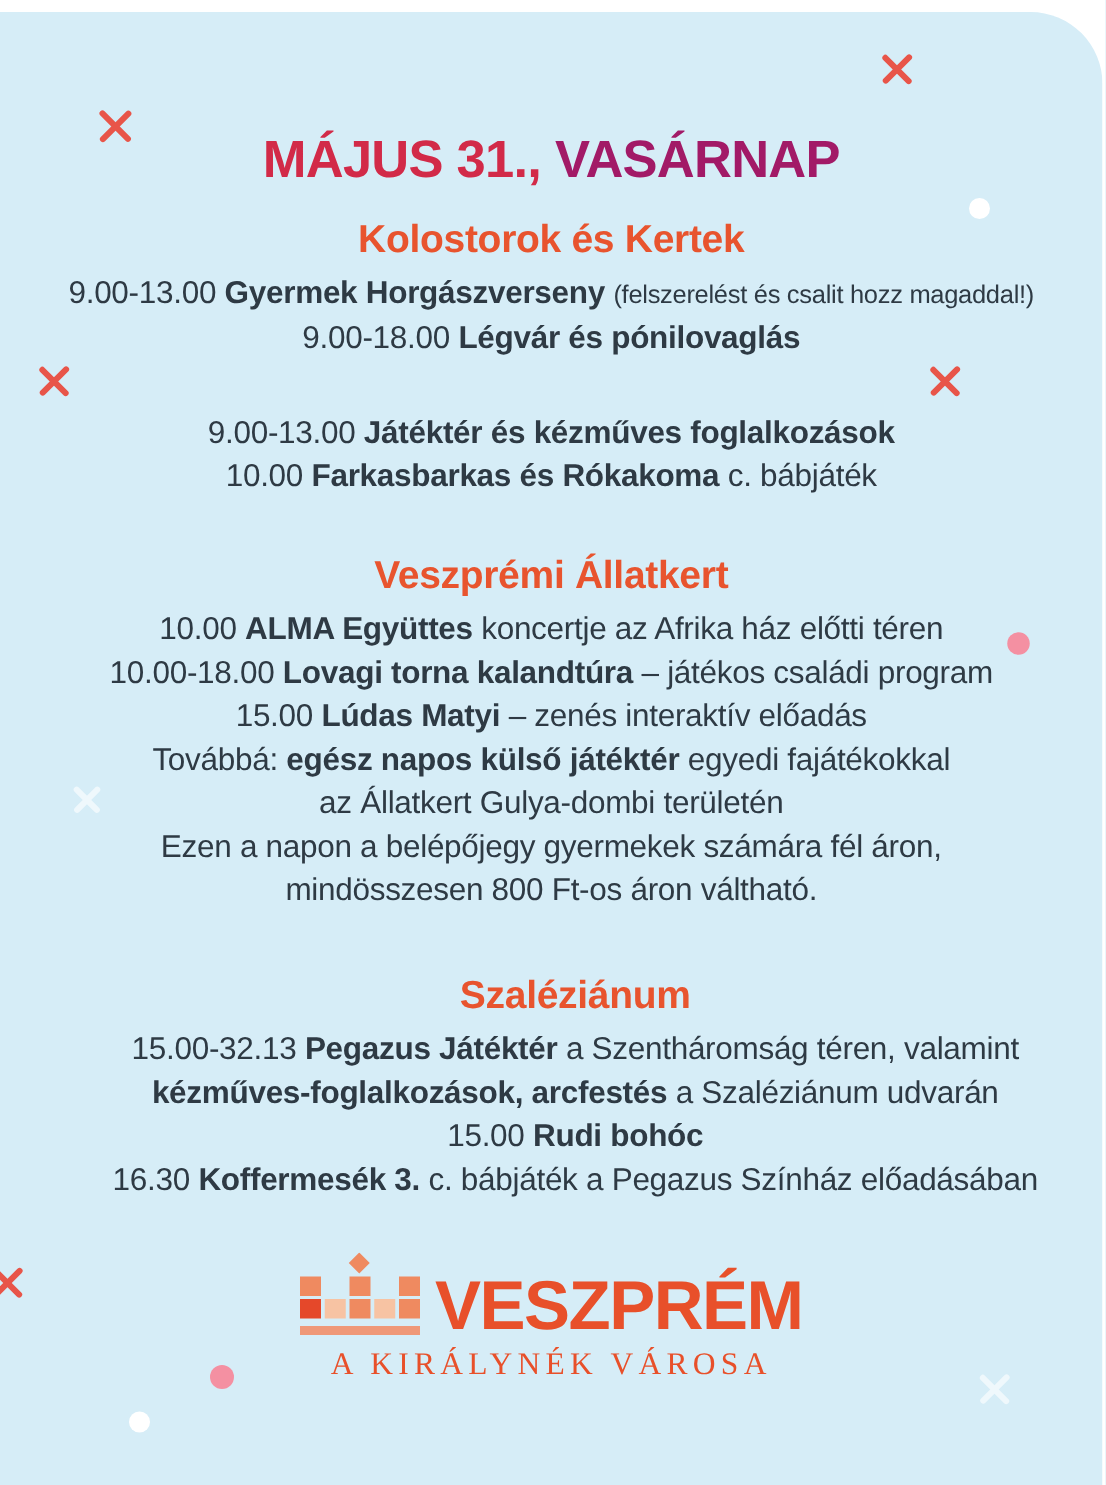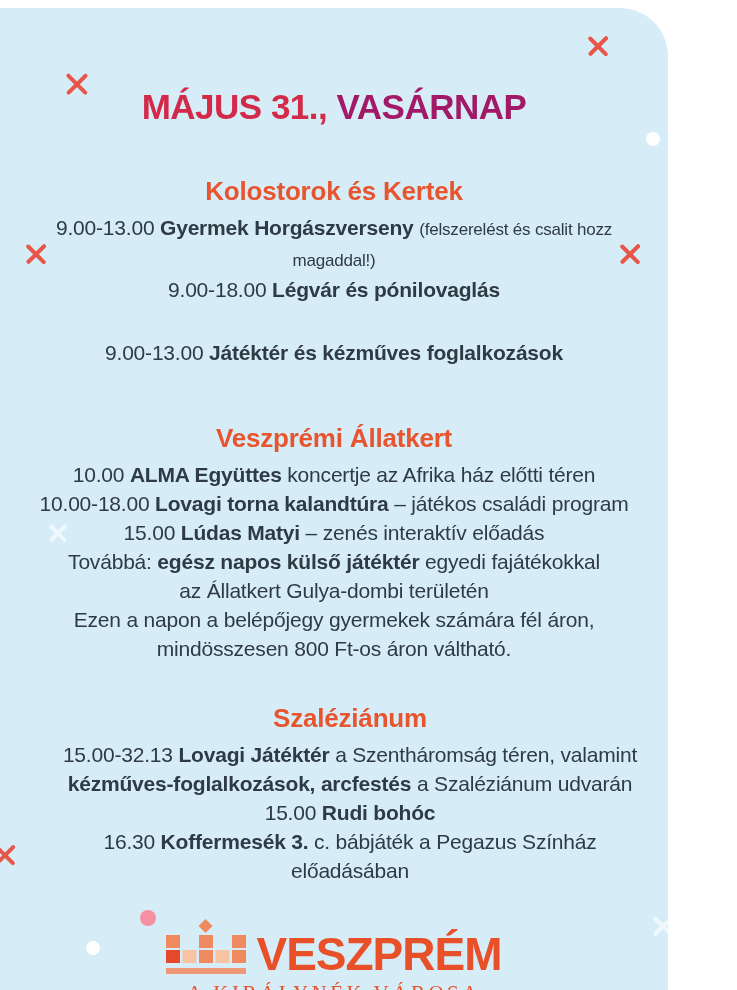--- a/index.html
+++ b/index.html
@@ -1,20 +1,20 @@
 <!DOCTYPE html>
 <html lang="hu" style="--background_panel: #d6edf7; --title_red: #d22a48; --title_purple: #a21a67; --section_header: #e8542e; --body_text: #2e3a44; --logo_orange: #e8502a; --x_red: #e85549; --dot_pink: #f490a2; --dot_white: #ffffff; --x_white: #eff8fc;"><head>
 <meta charset="utf-8">
 <style>
   html,body { margin:0; padding:0; }
   body { font-family: "Liberation Sans", "DejaVu Sans", sans-serif; }
 
   .page {
     position: relative;
-    width: 668px;
+    width: 735px;
     height: 990px;
     background: #ffffff;
     overflow: hidden;
   }
 
   .panel {
     position: absolute;
     top: 8px; left: -60px; right: 0; bottom: -60px;
     background: var(--background_panel, #d6edf7);
     border-radius: 48px;
@@ -29,23 +29,23 @@
   .title {
     margin: 86px 0 0;
     font-size: 35px;
     line-height: 42px;
     font-weight: 800;
     letter-spacing: -0.5px;
   }
   .t-red    { color: var(--title_red, #d22a48); }
   .t-purple { color: var(--title_purple, #a21a67); }
 
-  section.event-section { margin-top: 48px; }
+  section.event-section { margin-top: 16px; }
   [data-name="program-sections"] section:nth-child(2) { margin-top: 34px; }
-  [data-name="program-sections"] section:nth-child(3) { margin-top: 56px; }
+  [data-name="program-sections"] section:nth-child(3) { margin-top: 36px; }
   [data-name="program-sections"] section:nth-child(4) { margin-top: 40px; margin-left: 32px; }
 
   .section-header {
     margin: 0 0 6px;
     font-size: 26px;
     line-height: 31px;
     font-weight: 700;
     color: var(--section_header, #e8542e);
     letter-spacing: -0.2px;
   }
@@ -108,34 +108,35 @@
     <h1 class="title" data-name="page-title"><span class="t-red" data-name="title-date">MÁJUS 31., </span><span class="t-purple" data-name="title-day">VASÁRNAP</span></h1>
 
     <div data-name="program-sections">
         <section class="event-section" data-name="event-section">
           <h2 class="section-header" data-name="section-header">Kolostorok és Kertek</h2>
           <p class="event-line" data-name="event-line"><span data-name="event-text">9.00-13.00 </span><span class="b" data-name="event-title">Gyermek Horgászverseny</span><span data-name="event-text"> </span><span class="small" data-name="event-text">(felszerelést és csalit hozz magaddal!)</span></p>
           <p class="event-line" data-name="event-line"><span data-name="event-text">9.00-18.00 </span><span class="b" data-name="event-title">Légvár és pónilovaglás</span></p>
         </section>
         <section class="event-section" data-name="event-section">
           <p class="event-line" data-name="event-line"><span data-name="event-text">9.00-13.00 </span><span class="b" data-name="event-title">Játéktér és kézműves foglalkozások</span></p>
+          <p class="event-line" data-name="event-line"><span data-name="event-text">10.00 </span><span class="b" data-name="event-title">Farkasbarkas és Rókakoma</span><span data-name="event-text"> c. bábjáték</span></p>
         </section>
         <section class="event-section" data-name="event-section">
           <h2 class="section-header" data-name="section-header">Veszprémi Állatkert</h2>
           <p class="event-line" data-name="event-line"><span data-name="event-text">10.00 </span><span class="b" data-name="event-title">ALMA Együttes</span><span data-name="event-text"> koncertje az Afrika ház előtti téren</span></p>
           <p class="event-line" data-name="event-line"><span data-name="event-text">10.00-18.00 </span><span class="b" data-name="event-title">Lovagi torna kalandtúra</span><span data-name="event-text"> – játékos családi program</span></p>
           <p class="event-line" data-name="event-line"><span data-name="event-text">15.00 </span><span class="b" data-name="event-title">Lúdas Matyi</span><span data-name="event-text"> – zenés interaktív előadás</span></p>
           <p class="event-line" data-name="event-line"><span data-name="event-text">Továbbá: </span><span class="b" data-name="event-title">egész napos külső játéktér</span><span data-name="event-text"> egyedi fajátékokkal</span></p>
           <p class="event-line" data-name="event-line"><span data-name="event-text">az Állatkert Gulya-dombi területén</span></p>
           <p class="event-line" data-name="event-line"><span data-name="event-text">Ezen a napon a belépőjegy gyermekek számára fél áron,</span></p>
           <p class="event-line" data-name="event-line"><span data-name="event-text">mindösszesen 800 Ft-os áron váltható.</span></p>
         </section>
         <section class="event-section" data-name="event-section">
           <h2 class="section-header" data-name="section-header">Szaléziánum</h2>
-          <p class="event-line" data-name="event-line"><span data-name="event-text">15.00-32.13 </span><span class="b" data-name="event-title">Lovagi Játéktér</span><span data-name="event-text"> a Szentháromság téren, valamint</span></p>
+          <p class="event-line" data-name="event-line"><span data-name="event-text">15.00-32.13 </span><span class="b" data-name="event-title">Pegazus Játéktér</span><span data-name="event-text"> a Szentháromság téren, valamint</span></p>
           <p class="event-line" data-name="event-line"><span class="b" data-name="event-title">kézműves-foglalkozások, arcfestés</span><span data-name="event-text"> a Szaléziánum udvarán</span></p>
           <p class="event-line" data-name="event-line"><span data-name="event-text">15.00 </span><span class="b" data-name="event-title">Rudi bohóc</span></p>
           <p class="event-line" data-name="event-line"><span data-name="event-text">16.30 </span><span class="b" data-name="event-title">Koffermesék 3.</span><span data-name="event-text"> c. bábjáték a Pegazus Színház előadásában</span></p>
         </section>
       </div>
 
     <div class="logo" data-name="veszprem-logo">
       <div class="logo-row" data-name="logo-row">
         <svg class="crown" data-name="crown-icon" width="80" height="56" viewBox="0 0 80 56" aria-hidden="true">
           <polygon points="39.5,0 46.5,7 39.5,14 32.5,7" fill="#ef8a60"></polygon>

